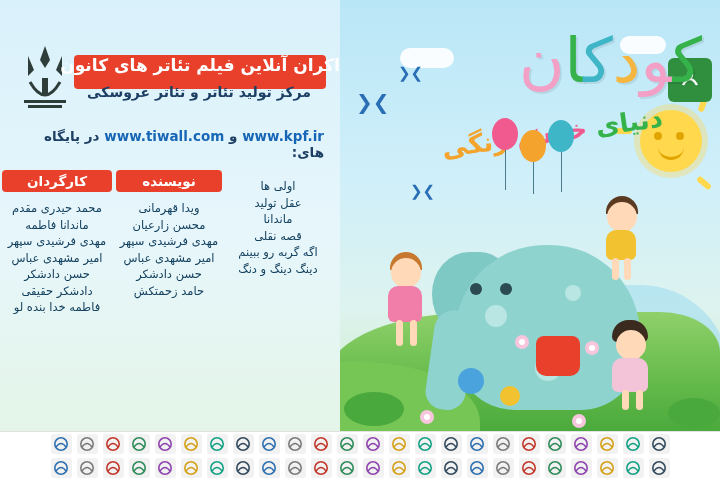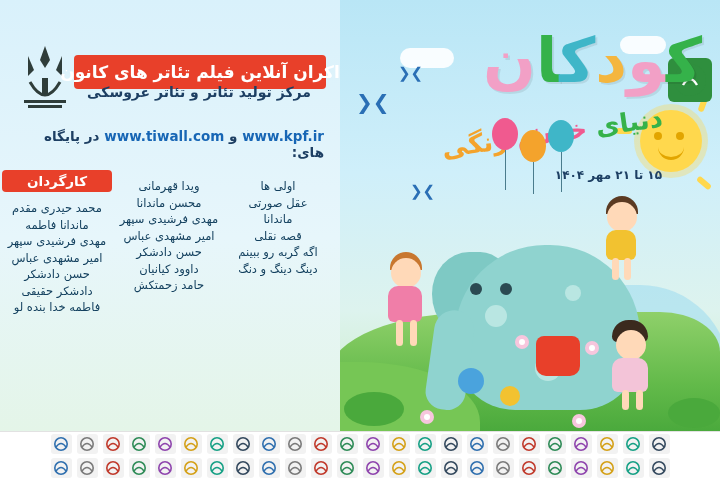--- a/index.html
+++ b/index.html
@@ -53,21 +53,21 @@
     position:absolute;left:0;top:0;width:340px;height:432px;
     background:linear-gradient(#d9f1fb 0%,#e7f6fb 55%,#e4f5e8 100%);
   }
   .emblem{
     position:absolute;left:14px;top:42px;width:62px;height:72px;
     color:#2f3d3a;
   }
   .title-bar{
     position:absolute;right:14px;top:55px;width:252px;height:34px;
     background:#e8402a;border-radius:4px;
-    display:flex;align-items:center;justify-content:center;
+    display:flex;justify-content:center;
   }
   .title-bar span{
     color:#fff;font-size:17px;font-weight:bold;direction:rtl;
     font-family:"DejaVu Sans", sans-serif;white-space:nowrap;
   }
   .sub1{
     position:absolute;right:16px;top:84px;width:250px;text-align:center;
     color:#1d3f63;font-size:14px;direction:rtl;font-weight:bold;
   }
   .sub2{
@@ -89,21 +89,21 @@
   #col-director{right:228px;width:110px;}
   #col-writer{right:118px;width:106px;}
   #col-show{right:10px;width:104px;}
   
   .event-line{
     position:absolute;right:14px;top:22px;color:#e8402a;font-size:12px;
     direction:rtl;font-weight:bold;
   }
   .kudakan{
     position:absolute;right:18px;top:30px;font-size:62px;line-height:62px;
-    font-weight:bold;direction:rtl;color:#35b24a;
+    font-weight:normal;direction:rtl;color:#35b24a;
     text-shadow:2px 2px 0 rgba(0,0,0,.08);
   }
   .kudakan .b1{color:#35b24a;}
   .kudakan .b2{color:#f2a0c6;}
   .kudakan .b3{color:#f4b63f;}
   .kudakan .b4{color:#3fb6c8;}
   .slogan{
     position:absolute;right:56px;top:118px;font-size:26px;direction:rtl;
     color:#35b24a;font-weight:bold;transform:rotate(-8deg);
   }
@@ -222,35 +222,35 @@
         <li>ماندانا فاطمه</li>
         <li>مهدی فرشیدی سپهر</li>
         <li>امیر مشهدی عباس</li>
         <li>حسن دادشکر</li>
         <li>دادشکر حقیقی</li>
         <li>فاطمه خدا بنده لو</li>
       </ul>
     </div>
 
     <div class="col" id="col-writer">
+      <div class="col-head">نویسنده</div>
       <ul>
         <li>ویدا قهرمانی</li>
-        <li>محسن ماندانا</li>
+        <li>محسن زارعیان</li>
         <li>مهدی فرشیدی سپهر</li>
         <li>امیر مشهدی عباس</li>
         <li>حسن دادشکر</li>
-        <li>داوود کیانیان</li>
         <li>حامد زحمتکش</li>
       </ul>
     </div>
 
     <div class="col" id="col-show">
       <ul>
         <li>اولی ها</li>
-        <li>عقل صورتی</li>
+        <li>عقل تولید</li>
         <li>ماندانا</li>
         <li>قصه نقلی</li>
         <li>اگه گربه رو ببینم</li>
         <li>دینگ دینگ و دنگ</li>
       </ul>
     </div>
   </div>
 
 
   <div class="logo-tl">
@@ -262,21 +262,20 @@
   </div>
 
   <div class="kudakan">
     <span class="b1">ک</span><span class="b2">و</span><span class="b3">د</span><span class="b4">ک</span><span class="b1">ا</span><span class="b2">ن</span>
   </div>
 
   <div class="slogan">
     <span class="s1">دنیای</span> <span class="s2">خوش</span> <span class="s3">رنگی</span>
   </div>
 
-  <div class="dates">۱۵ تا ۲۱ مهر ۱۴۰۴</div>
 
   <div class="ele-ear"></div>
   <div class="elephant">
     <div class="ele-spot" style="left:30px;top:60px;width:22px;height:22px;"></div>
     <div class="ele-spot" style="left:110px;top:40px;width:16px;height:16px;"></div>
     <div class="ele-spot" style="left:80px;top:110px;width:26px;height:26px;"></div>
     <div class="flower" style="left:60px;top:90px;"></div>
     <div class="flower" style="left:130px;top:96px;"></div>
   </div>
   <div class="ele-trunk"></div>

